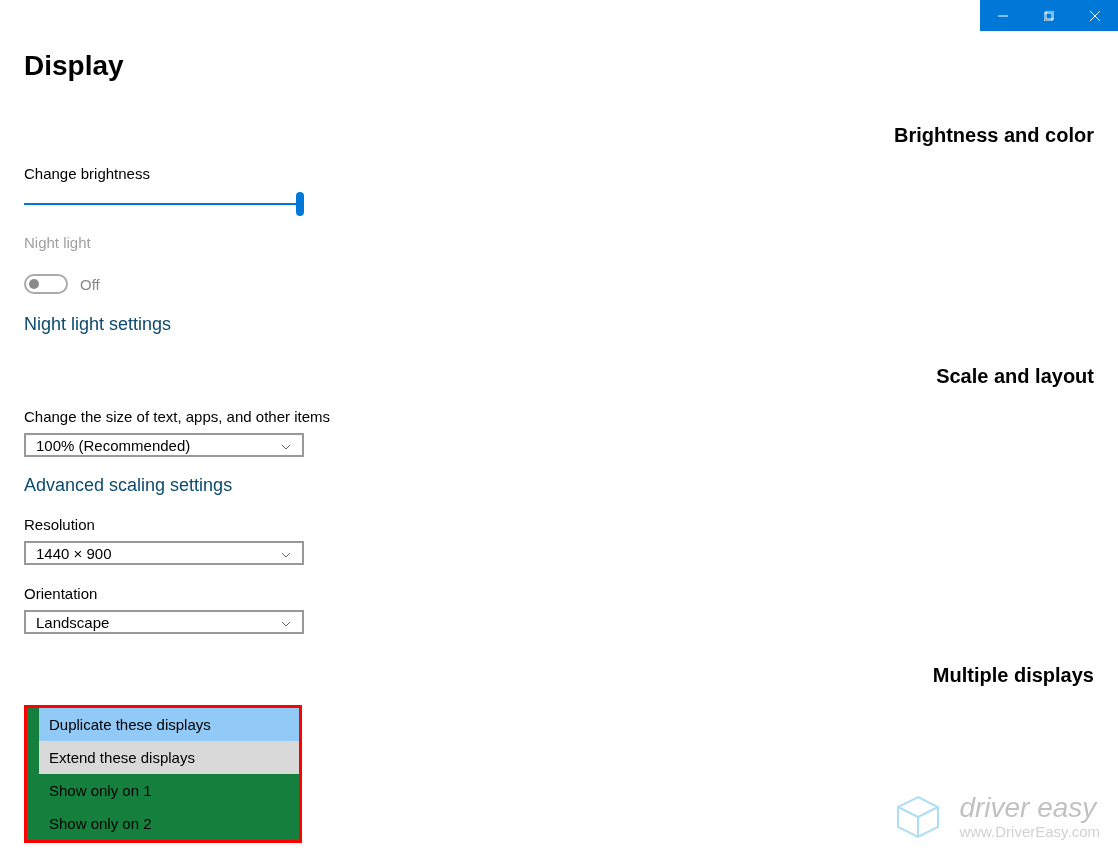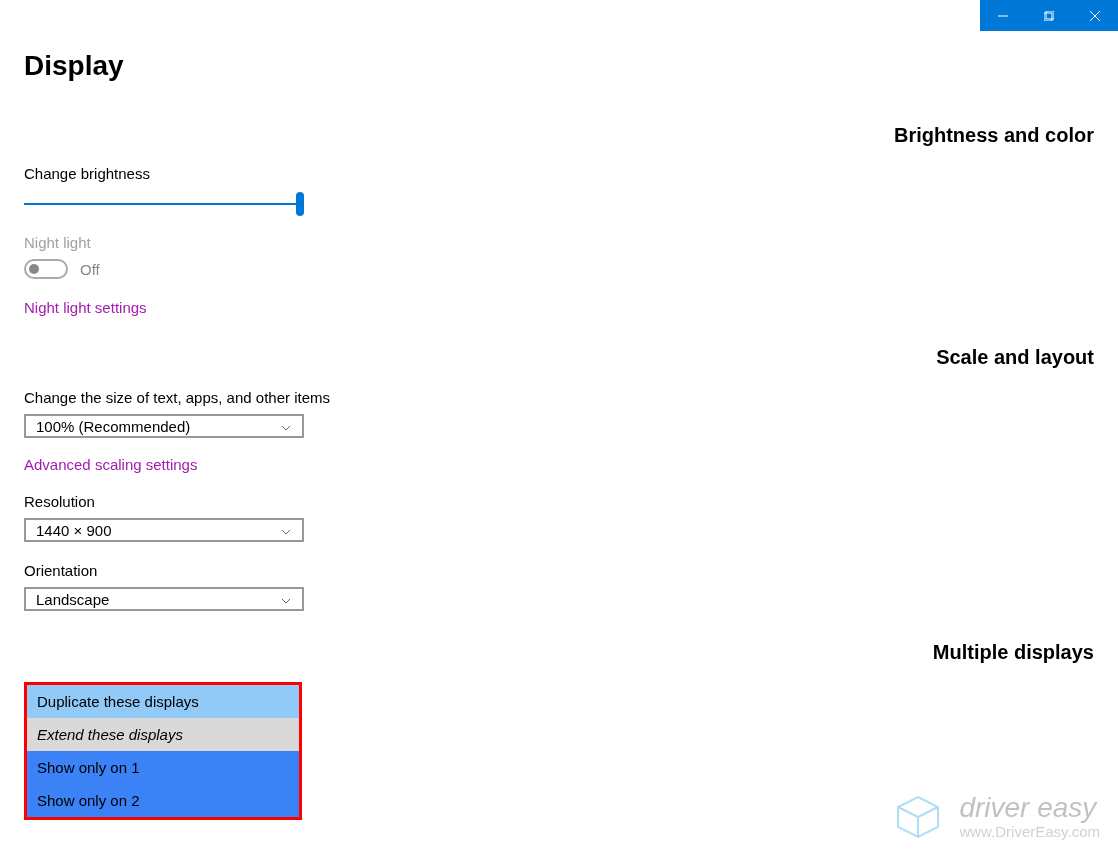--- a/index.html
+++ b/index.html
@@ -45,21 +45,21 @@
     }
     .section-header.mt { margin-top: 30px; }
     .field-label {
       font-size: 15px;
       color: #000;
       margin-bottom: 10px;
     }
     .field-label-disabled {
       font-size: 15px;
       color: #a0a0a0;
-      margin-bottom: 8px;
+      margin-bottom: 23px;
     }
     .slider-container {
       width: 280px;
       height: 24px;
       position: relative;
       margin-bottom: 18px;
     }
     .slider-track {
       width: 100%;
       height: 2px;
@@ -97,22 +97,22 @@
       border-radius: 50%;
       position: absolute;
       left: 3px;
       top: 3px;
     }
     .toggle-label {
       font-size: 15px;
       color: #888;
     }
     .link {
-      font-size: 15px;
-      color: #a21caf;
+      font-size: 18px;
+      color: #0c4a6e;
       margin-bottom: 10px;
       display: block;
     }
     .dropdown {
       width: 280px;
       height: 24px;
       border: 2px solid #999;
       display: flex;
       align-items: center;
       justify-content: space-between;
@@ -121,33 +121,33 @@
       color: #000;
       margin-bottom: 18px;
     }
     .dropdown-section .field-label {
       margin-bottom: 8px;
       margin-top: 20px;
     }
     .dropdown-list {
       width: 278px;
       border: 3px solid #ff0000;
-      background: #3b82f6;
+      background: #15803d;
+      padding-left: 12px;
     }
     .dropdown-option {
       padding: 8px 10px;
       font-size: 15px;
       color: #000;
     }
     .dropdown-option.selected {
       background: #91c9f7;
     }
     .dropdown-option.hover {
       background: #d9d9d9;
-      font-style: italic;
     }
     .watermark {
       position: absolute;
       right: 18px;
       bottom: 18px;
       display: flex;
       align-items: center;
       gap: 16px;
       opacity: 0.45;
     }

